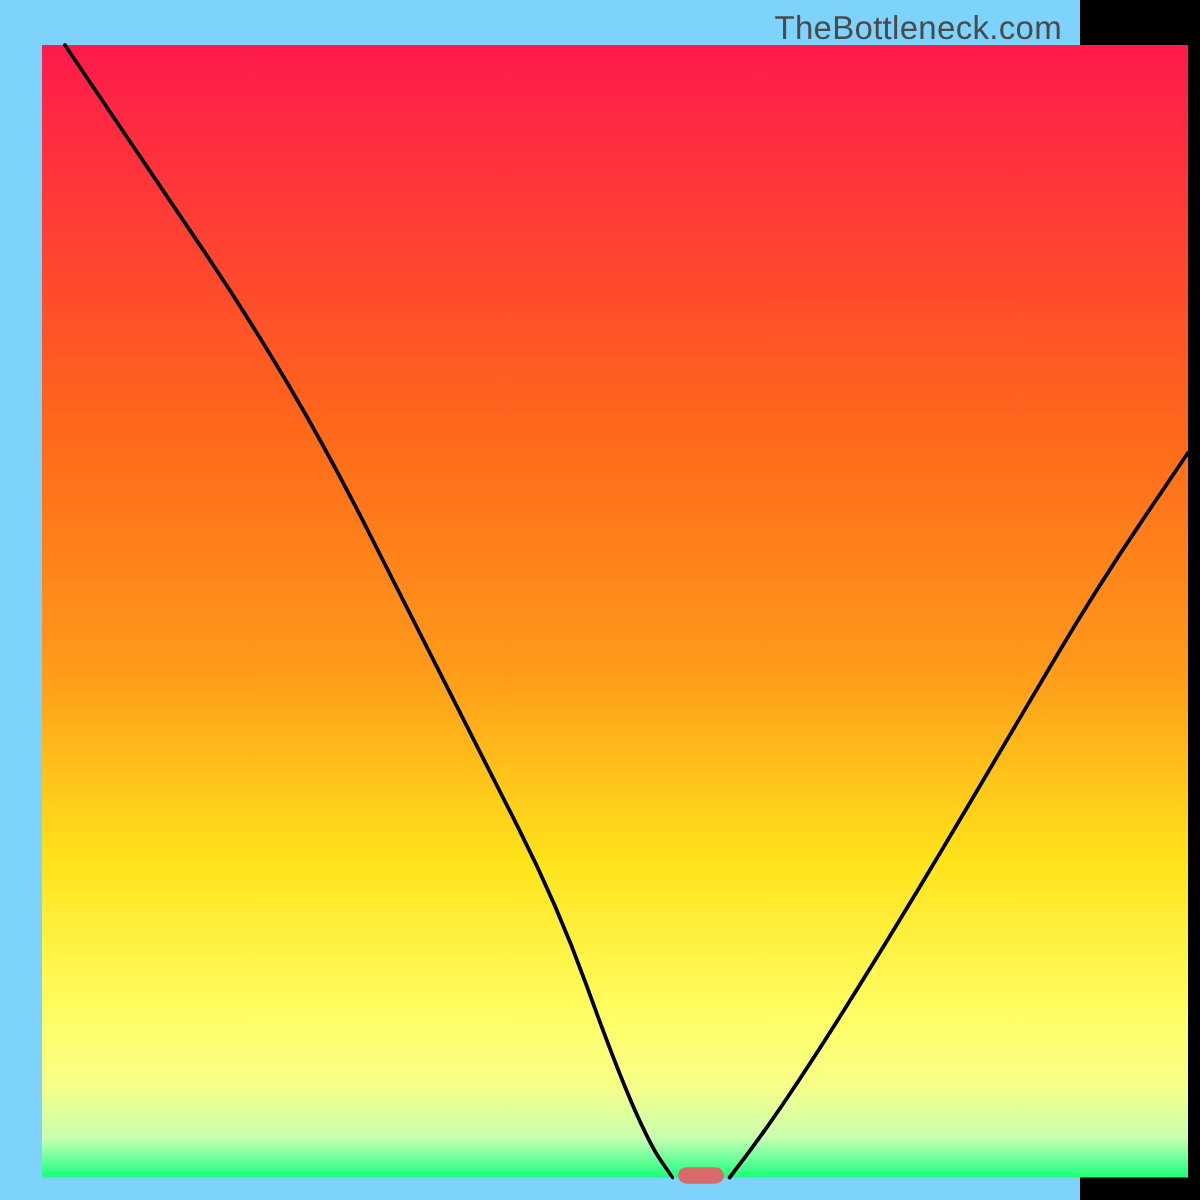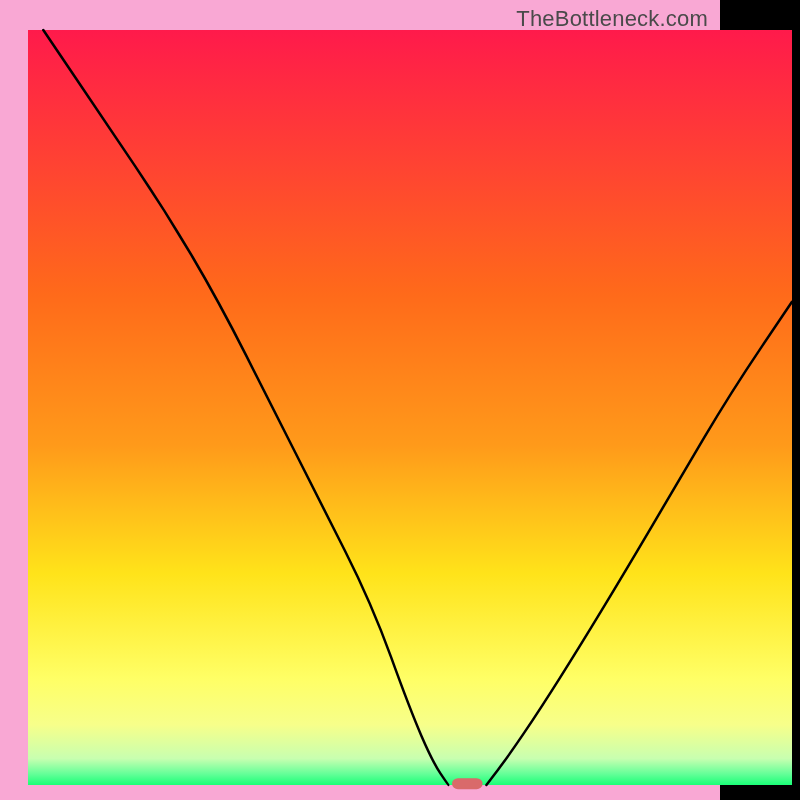--- a/index.html
+++ b/index.html
@@ -8,21 +8,21 @@
     width: 800px;
     height: 800px;
     overflow: hidden;
     background: #000;
     font-family: Arial, Helvetica, sans-serif;
   }
   .frame {
     position: relative;
     width: 720px;
     height: 800px;
-    background: #f9a8d4;
+    background: #7dd3fc;
   }
   .watermark {
     position: absolute;
     top: 6px;
     right: 12px;
     color: #4a4a4a;
     font-size: 22px;
     font-weight: 500;
     letter-spacing: 0.2px;
     user-select: none;

